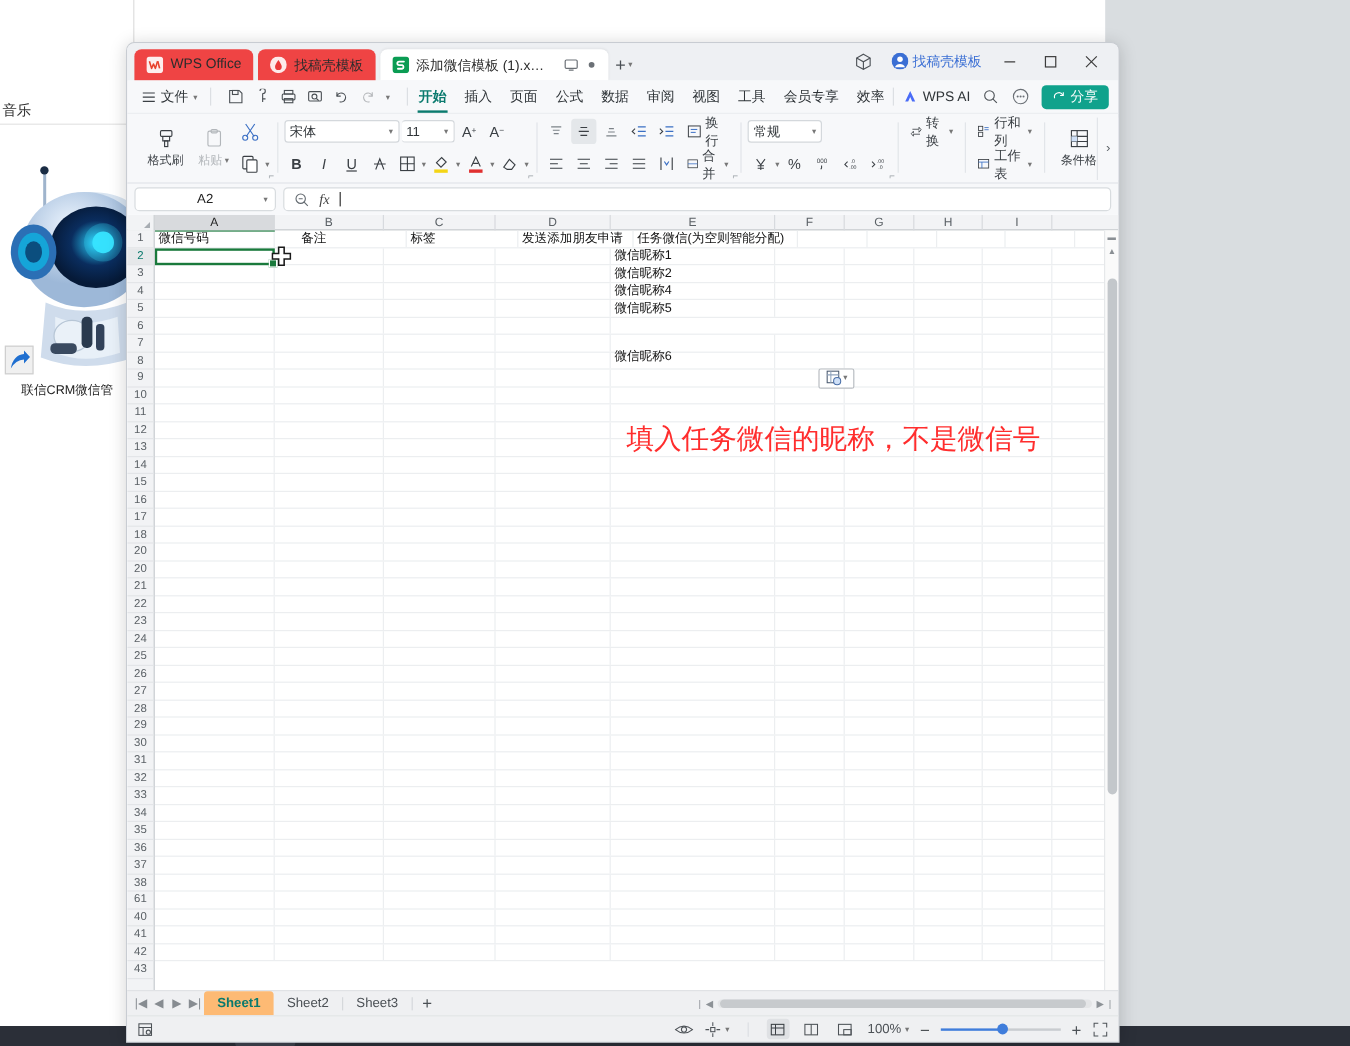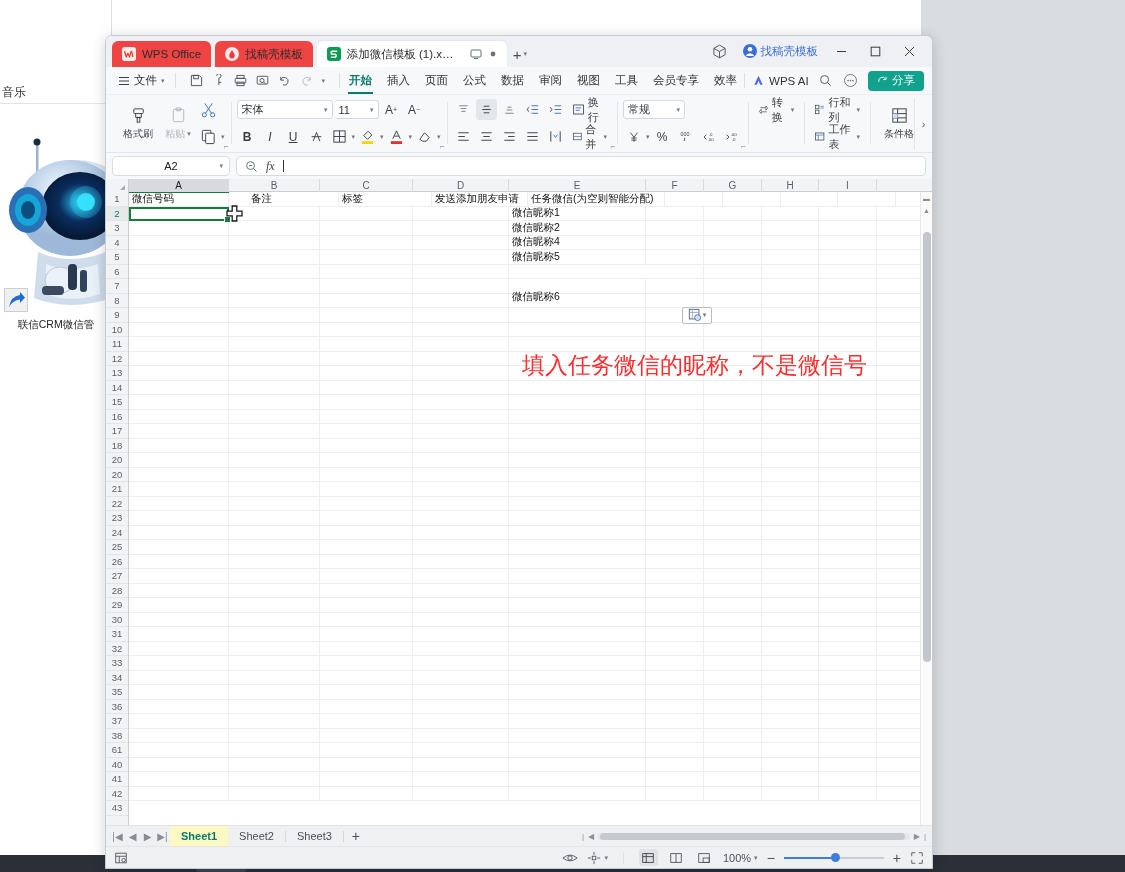--- a/index.html
+++ b/index.html
@@ -227,21 +227,21 @@
     background: #c3c7cb; border-radius: 4px;
   }
 
   
   #sheetbar {
     height: 21px; background: #eff0f2; display: flex; align-items: center;
     padding-left: 4px; flex: none; border-top: 1px solid #e0e2e5; font-size: 11px;
   }
   .navbtn { width: 15px; text-align: center; color: #878c91; font-size: 10px; }
   .sheettab { padding: 0 11px; height: 21px; display: flex; align-items: center; color: #4a4f54; }
-  .sheettab.active { background: #fef9c3; color: #0a7a6e; font-weight: bold; border-radius: 3px 3px 0 0; }
+  .sheettab.active { background: #fdba74; color: #0a7a6e; font-weight: bold; border-radius: 3px 3px 0 0; }
   .sheetsep { width: 1px; height: 11px; background: #d5d8db; }
   #hscroll-zone { margin-left: auto; display: flex; align-items: center; gap: 4px; padding-right: 6px; width: 350px; }
   #hs-track { flex: 1; height: 7px; background: #e4e5e7; border-radius: 4px; position: relative; }
   #hs-thumb { position: absolute; left: 2px; top: 0; width: 305px; height: 7px; background: #c7cacd; border-radius: 4px; }
   .hs-end { color: #8d9297; font-size: 8px; }
 
   
   #statusbar {
     height: 22px; background: #eff0f2; display: flex; align-items: center;
     padding: 0 8px; flex: none; font-size: 11px; color: #4d5257; border-top: 1px solid #e3e5e7;

